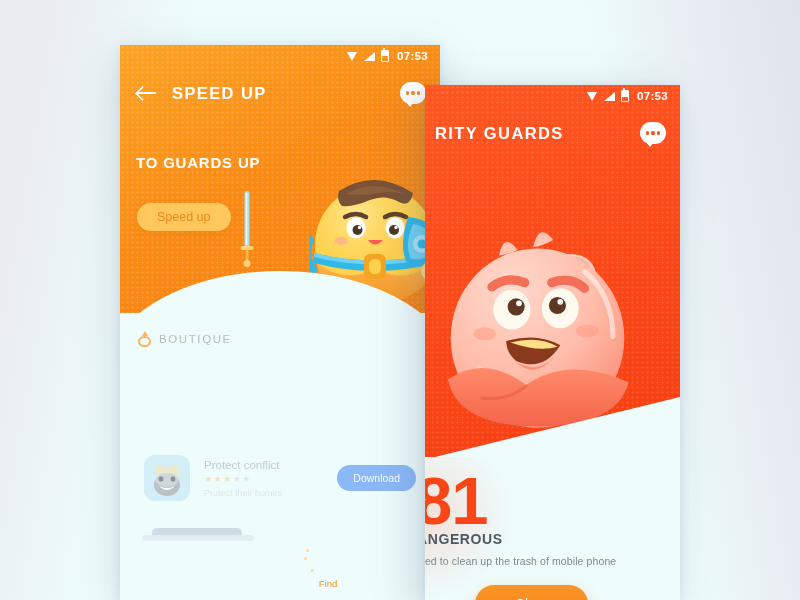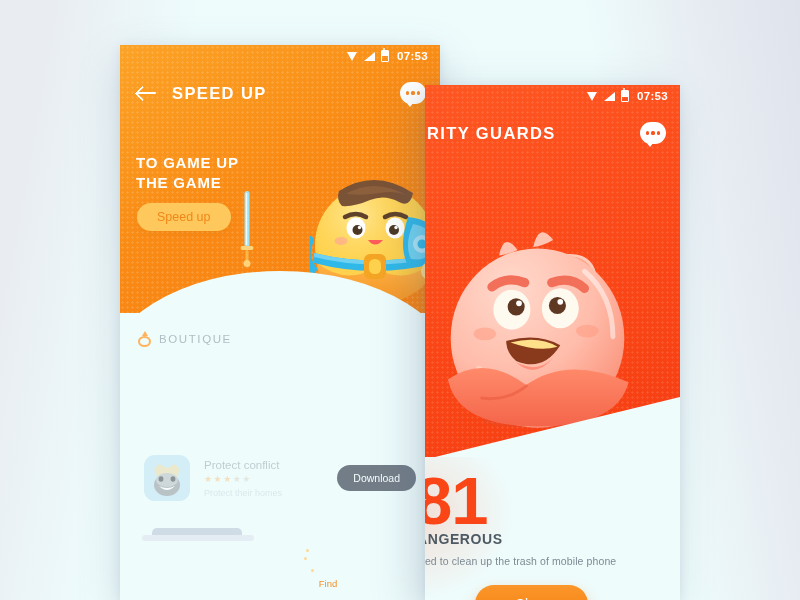--- a/index.html
+++ b/index.html
@@ -142,21 +142,21 @@
     width:46px;height:46px;border-radius:11px;flex:none;margin-right:14px;
     background:linear-gradient(160deg,#cfe9f5,#aedcf0);position:relative;overflow:hidden;
   }
   .app-meta{flex:1;}
   .app-title{font-size:11.5px;color:#9aa7b0;margin-bottom:4px;}
   .stars{display:flex;gap:1.5px;margin-bottom:4px;}
   .star{font-size:9px;line-height:9px;color:#ddd7c8;}
   .star.on{color:#f8c98b;}
   .app-sub{font-size:9px;color:#cdd6dc;}
   .dl-btn{
-    background:#0f172a;color:#fff;border:none;font-family:inherit;
+    background:#3b82f6;color:#fff;border:none;font-family:inherit;
     font-size:10.5px;padding:7px 16px;border-radius:13px;cursor:pointer;flex:none;
   }
   .ghost-card{
     position:absolute;left:32px;top:215px;width:90px;height:10px;
     background:#c9d6e2;border-radius:5px 5px 0 0;opacity:.85;
   }
   .ghost-card2{
     position:absolute;left:22px;top:222px;width:112px;height:6px;
     background:#e4edf4;border-radius:3px;
   }
@@ -259,22 +259,21 @@
       <span class="back-arrow"></span>
       <span class="appbar-title">SPEED UP</span>
       <span class="chat-bubble">
         <i></i>
           <i></i>
           <i></i>
       </span>
     </div>
 
     <div id="p1-headline">
-      <div>TO GAME UP</div>
-      <div>THE GAME</div>
+      <div>TO GUARDS UP</div>
     </div>
 
     <button id="p1-cta">Speed up</button>
 
     <svg id="sword" viewBox="0 0 36 156">
       <rect x="13" y="2" width="10" height="112" rx="5" fill="#9fe4f7"></rect>
       <rect x="15.5" y="6" width="3" height="104" fill="#e8fbff"></rect>
       <rect x="5" y="112" width="26" height="8" rx="4" fill="#ffd37a"></rect>
       <rect x="15" y="120" width="6" height="22" rx="3" fill="#f7b84b"></rect>
       <circle cx="18" cy="147" r="7" fill="#ffd37a"></circle>
@@ -392,21 +391,21 @@
   <div id="p2-hero">
     <div class="dots"></div>
 
     <div class="statusbar">
       <span class="sb-wifi"></span>
       <span class="sb-signal"></span>
       <span class="sb-batt"></span>
       <span class="sb-time">07:53</span>
     </div>
 
-    <div class="appbar" style="padding-left:2px">
+    <div class="appbar" style="padding-left:10px">
       <span class="appbar-title">RITY GUARDS</span>
       <span class="chat-bubble">
         <i></i>
           <i></i>
           <i></i>
       </span>
     </div>
 
     <svg id="monster" viewBox="0 0 260 300">
       <defs>

